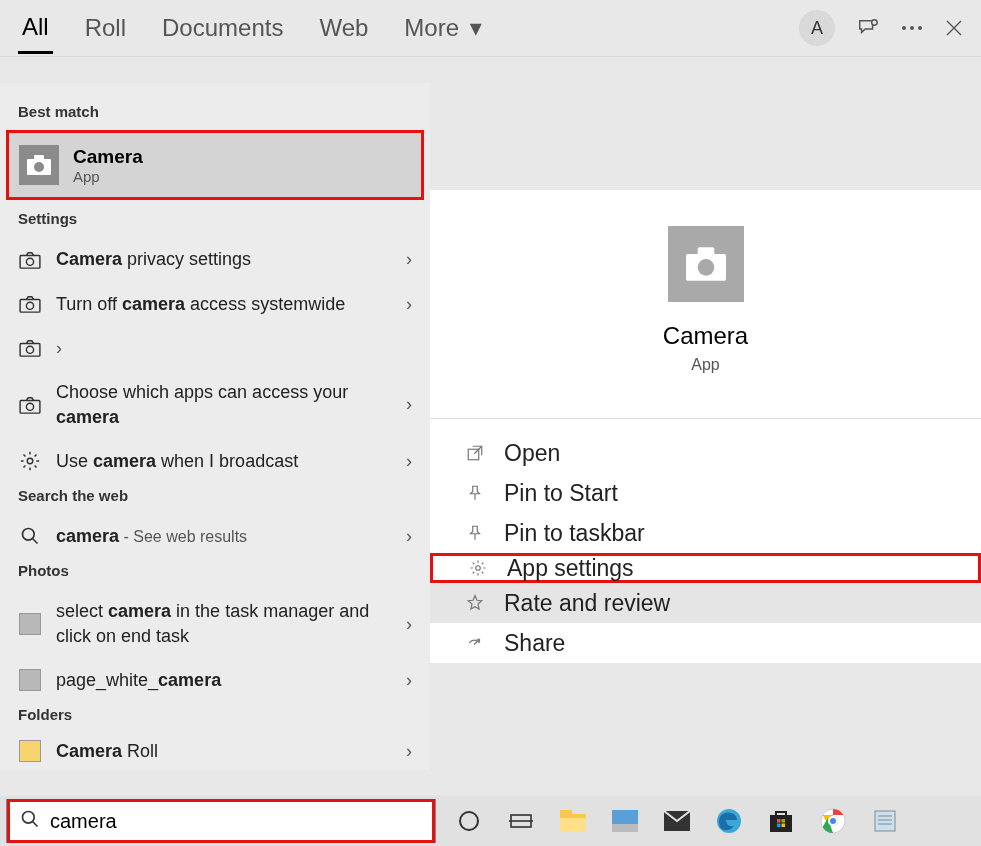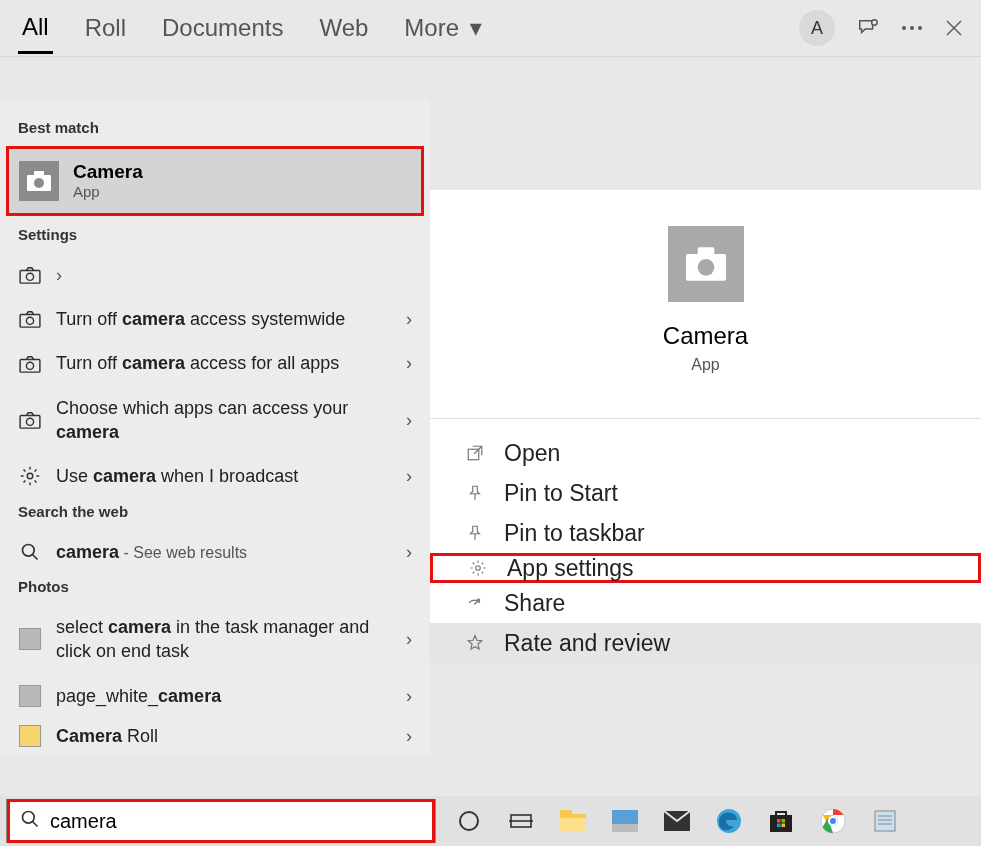--- a/index.html
+++ b/index.html
@@ -122,20 +122,21 @@
       <div class="section-label">Settings</div>
 
       <div class="row">
         <span class="ricon">
             <svg width="22" height="18" viewBox="0 0 24 20" fill="none" stroke="#333" stroke-width="1.6">
               <rect x="1" y="5" width="22" height="14" rx="1"></rect>
               <path d="M8 5 l2 -3 h4 l2 3"></path>
               <circle cx="12" cy="12" r="4"></circle>
             </svg>
           </span>
+        <span class="rtext"><b>Camera</b><span> privacy settings</span></span>
         <span class="chev">›</span>
       </div>
 
       <div class="row">
         <span class="ricon">
             <svg width="22" height="18" viewBox="0 0 24 20" fill="none" stroke="#333" stroke-width="1.6">
               <rect x="1" y="5" width="22" height="14" rx="1"></rect>
               <path d="M8 5 l2 -3 h4 l2 3"></path>
               <circle cx="12" cy="12" r="4"></circle>
             </svg>
@@ -145,21 +146,20 @@
       </div>
 
       <div class="row">
         <span class="ricon">
             <svg width="22" height="18" viewBox="0 0 24 20" fill="none" stroke="#333" stroke-width="1.6">
               <rect x="1" y="5" width="22" height="14" rx="1"></rect>
               <path d="M8 5 l2 -3 h4 l2 3"></path>
               <circle cx="12" cy="12" r="4"></circle>
             </svg>
           </span>
-        <span class="rtext"><span>Turn off </span><b>camera</b><span> access for all apps</span></span>
         <span class="chev">›</span>
       </div>
 
       <div class="row">
         <span class="ricon">
             <svg width="22" height="18" viewBox="0 0 24 20" fill="none" stroke="#333" stroke-width="1.6">
               <rect x="1" y="5" width="22" height="14" rx="1"></rect>
               <path d="M8 5 l2 -3 h4 l2 3"></path>
               <circle cx="12" cy="12" r="4"></circle>
             </svg>
@@ -203,20 +203,21 @@
       </div>
 
       <div class="row">
         <span class="ricon">
             <span class="thumb"></span>
           </span>
         <span class="rtext"><span>page_white_</span><b>camera</b></span>
         <span class="chev">›</span>
       </div>
 
+      <div class="section-label">Folders</div>
 
       <div class="row tight">
         <span class="ricon">
             <span class="thumb yellow"></span>
           </span>
         <span class="rtext"><b>Camera</b><span> Roll</span></span>
         <span class="chev">›</span>
       </div>
     </div>
 
@@ -265,37 +266,37 @@
           <div class="action">
             <span class="aicon">
                 <svg width="18" height="18" viewBox="0 0 24 24" fill="none" stroke="#777" stroke-width="1.6">
                   <circle cx="12" cy="12" r="3"></circle>
                   <path d="M12 2v3M12 19v3M2 12h3M19 12h3M4.9 4.9l2.1 2.1M17 17l2.1 2.1M4.9 19.1l2.1-2.1M17 7l2.1-2.1"></path>
                 </svg>
               </span>
             <span>App settings</span>
           </div>
         </div>
+        <div class="action hover">
+          <span class="aicon">
+              <svg width="18" height="18" viewBox="0 0 24 24" fill="none" stroke="#777" stroke-width="1.6">
+                <path d="M12 2l2.6 6.3L21 9l-5 4.4 1.5 6.6L12 17l-5.5 3 1.5-6.6L3 9l6.4-.7z"></path>
+              </svg>
+            </span>
+          <span>Rate and review</span>
+        </div>
         <div class="action">
           <span class="aicon">
               <svg width="18" height="18" viewBox="0 0 24 24" fill="none" stroke="#777" stroke-width="1.6">
                 <path d="M4 12c4-5 10-5 14 0"></path>
                 <path d="M14 7l4 0 0 4"></path>
                 <path d="M18 7l-7 7"></path>
               </svg>
             </span>
           <span>Share</span>
-        </div>
-        <div class="action hover">
-          <span class="aicon">
-              <svg width="18" height="18" viewBox="0 0 24 24" fill="none" stroke="#777" stroke-width="1.6">
-                <path d="M12 2l2.6 6.3L21 9l-5 4.4 1.5 6.6L12 17l-5.5 3 1.5-6.6L3 9l6.4-.7z"></path>
-              </svg>
-            </span>
-          <span>Rate and review</span>
         </div>
       </div>
     </div>
   </div>
 
   <div class="taskbar">
     <div class="search-wrap">
       <div class="search-box-border">
         <span class="search-icon">
           <svg width="20" height="20" viewBox="0 0 24 24" fill="none" stroke="#333" stroke-width="2">

